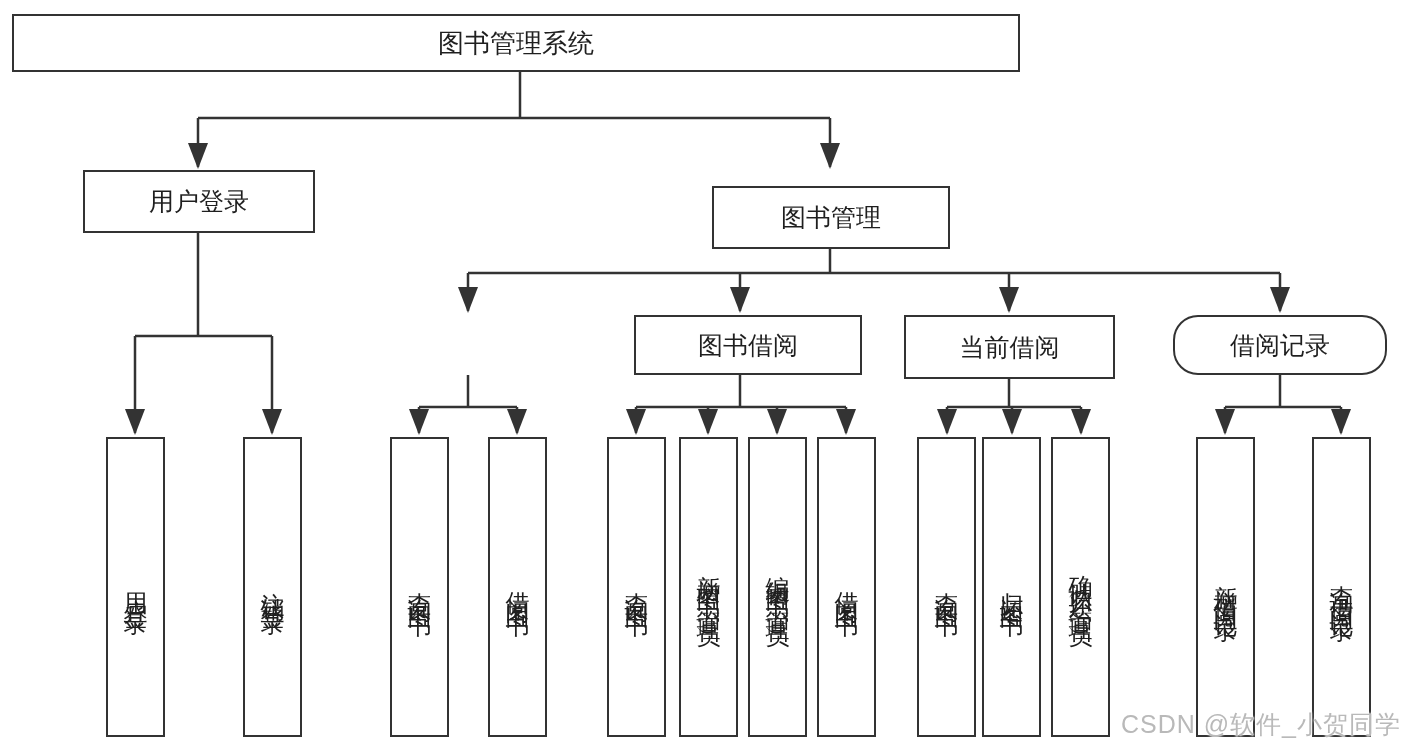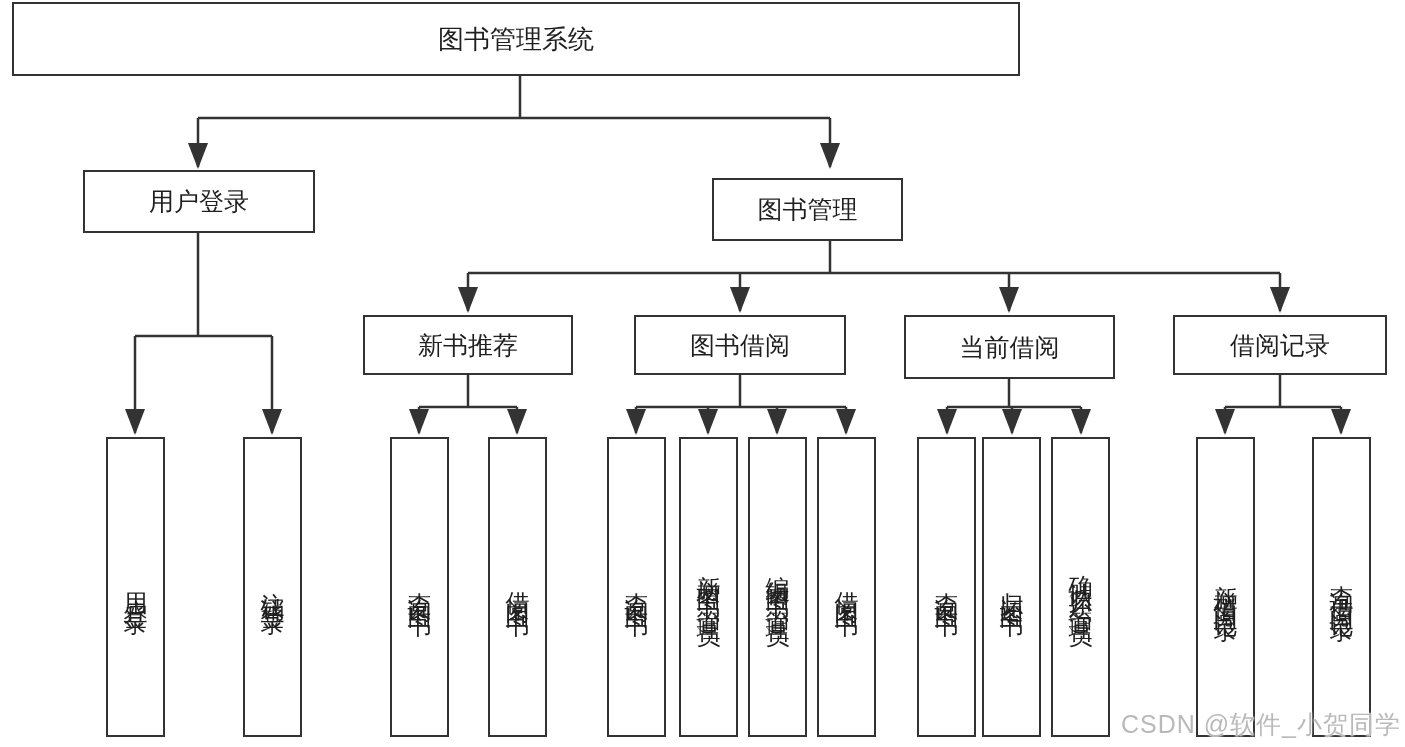--- a/index.html
+++ b/index.html
@@ -105,41 +105,38 @@
 
       <path d="M947,407 V433" marker-end="url(#arrow)"></path>
       <path d="M1012,407 V433" marker-end="url(#arrow)"></path>
       <path d="M1081,407 V433" marker-end="url(#arrow)"></path>
 
       <path d="M1225,407 V433" marker-end="url(#arrow)"></path>
       <path d="M1341,407 V433" marker-end="url(#arrow)"></path>
     </g>
   </svg>
 
-  <div class="node node-root" style="left:12px;top:2px;width:1008px;height:74px;">
+  <div class="node node-root" style="left:12px;top:14px;width:1008px;height:58px;">
     <span class="hlabel">图书管理系统</span>
   </div>
 
   <div class="node node-l2" style="left:83px;top:170px;width:232px;height:63px;">
     <span class="hlabel">用户登录</span>
   </div>
-  <div class="node node-l2" style="left:712px;top:178px;width:191px;height:63px;">
+  <div class="node node-l2" style="left:712px;top:186px;width:238px;height:63px;">
     <span class="hlabel">图书管理</span>
   </div>
 
-  <div class="node node-l3" style="left:363px;top:315px;width:210px;height:60px;">
-    <span class="hlabel">新书推荐</span>
-  </div>
-  <div class="node node-l3" style="left:634px;top:315px;width:212px;height:60px;">
+  <div class="node node-l3" style="left:634px;top:315px;width:228px;height:60px;">
     <span class="hlabel">图书借阅</span>
   </div>
   <div class="node node-l3" style="left:904px;top:315px;width:211px;height:64px;">
     <span class="hlabel">当前借阅</span>
   </div>
-  <div class="node node-l3" style="left:1173px;top:315px;width:214px;height:60px;">
+  <div class="node node-l3" style="left:1173px;top:315px;width:214px;height:60px;border-radius:25px;">
     <span class="hlabel">借阅记录</span>
   </div>
 
   <div class="leaf" style="left:106px;">
     <span class="vlabel">用户登录</span>
   </div>
   <div class="leaf" style="left:243px;">
     <span class="vlabel">注销登录</span>
   </div>
 

